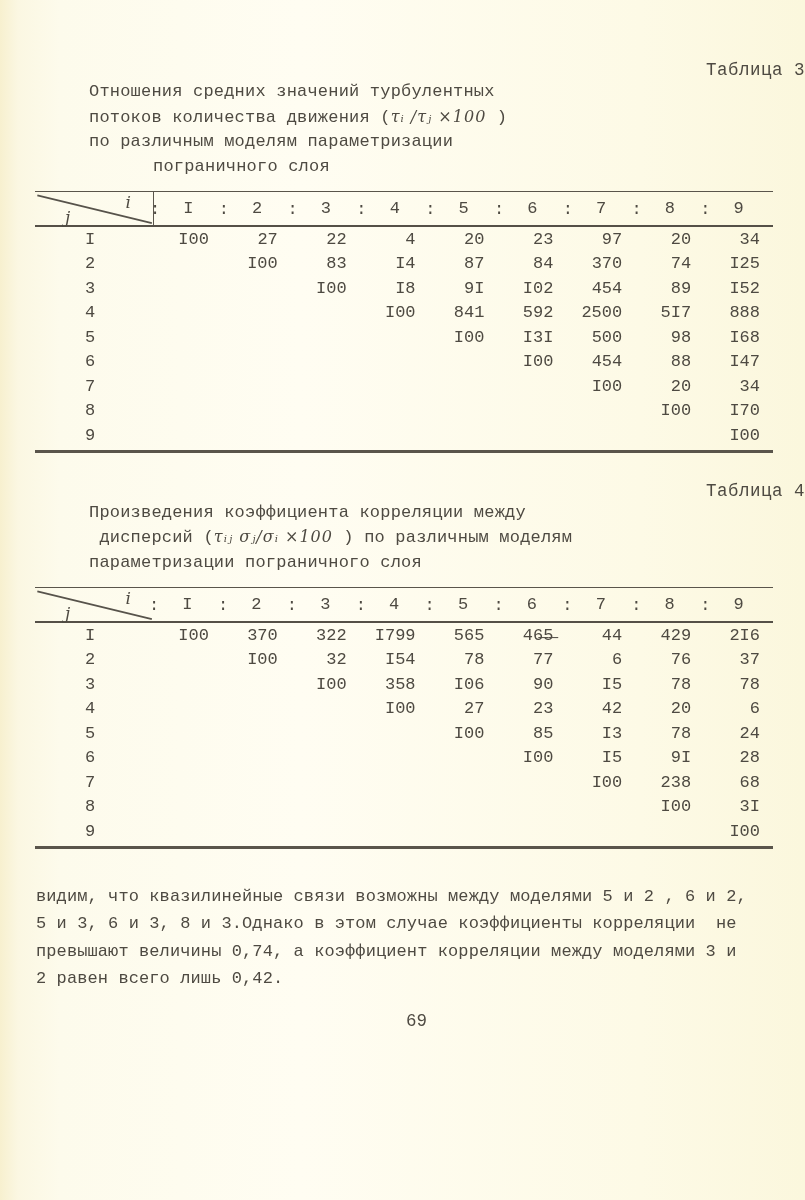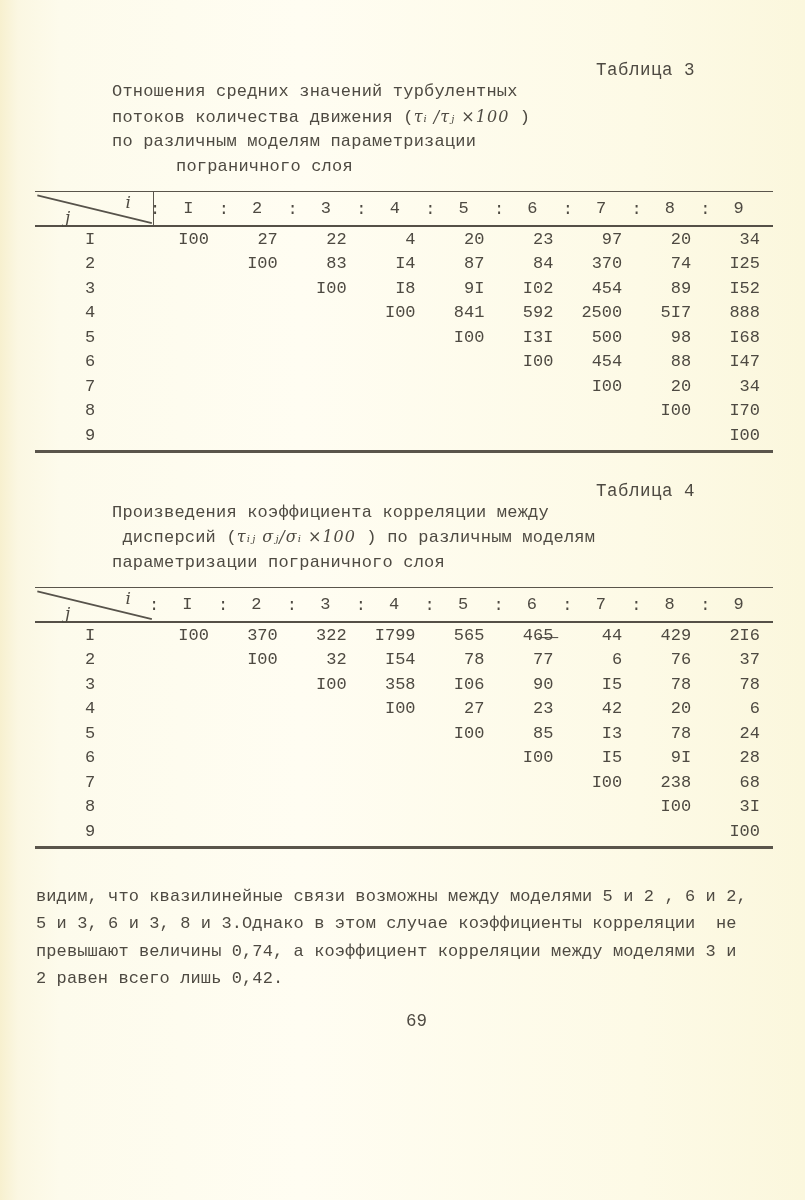--- a/index.html
+++ b/index.html
@@ -10,24 +10,24 @@
     background:
       linear-gradient(90deg,#f7f0cf 0,#fbf7e2 18px,#fdfbec 60px,#fffdf2 300px,#fdfae6 640px,#fbf7dd 805px);
     font-family:"Liberation Mono","DejaVu Sans Mono",monospace;
     color:#4e4a42;
     overflow:hidden;
     box-sizing:border-box;
     padding-top:60px;
   }
   .tbl-label{
     font-size:17.5px;line-height:20px;
-    text-align:right;padding-right:110px;
+    text-align:right;
     letter-spacing:.5px;
   }
-  .caption{font-size:17px;line-height:24.5px;margin-left:112px;letter-spacing:.2px;}
+  .caption{font-size:17px;line-height:24.5px;margin-left:89px;letter-spacing:.2px;}
   .caption .indented{margin-left:64px;}
   .cap-line{white-space:pre;}
   .hand{font-family:"DejaVu Serif",serif;font-style:italic;font-size:16px;letter-spacing:1px;}
   
   .tbl{margin:12px 32px 0 35px;border-bottom:3px solid #5a554b;padding-bottom:2px;}
   .trow{display:flex;height:24.5px;align-items:center;font-size:17px;}
   .thead{
     height:33px;
     border-top:1.7px solid #5a554b;
     border-bottom:2.8px solid #555047;

